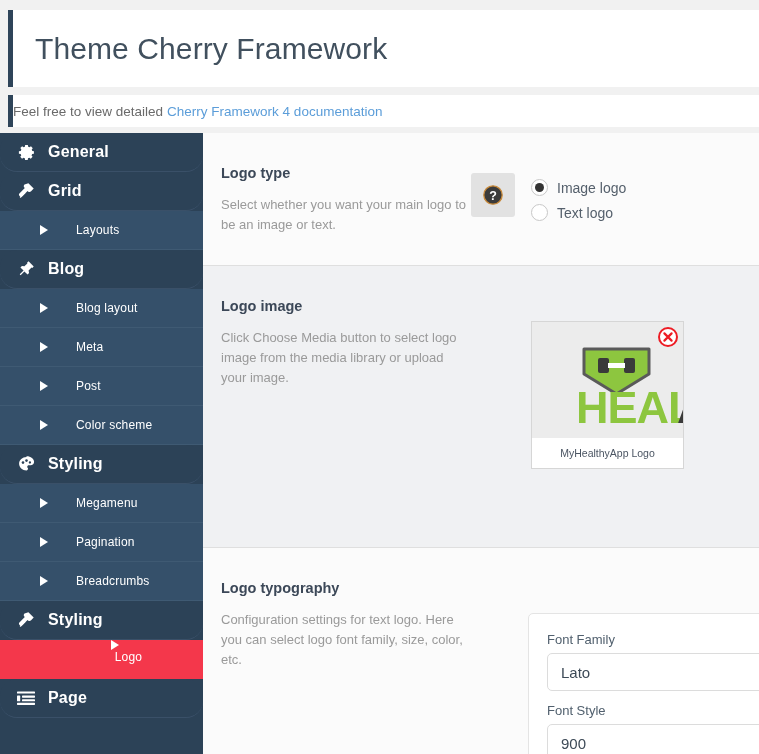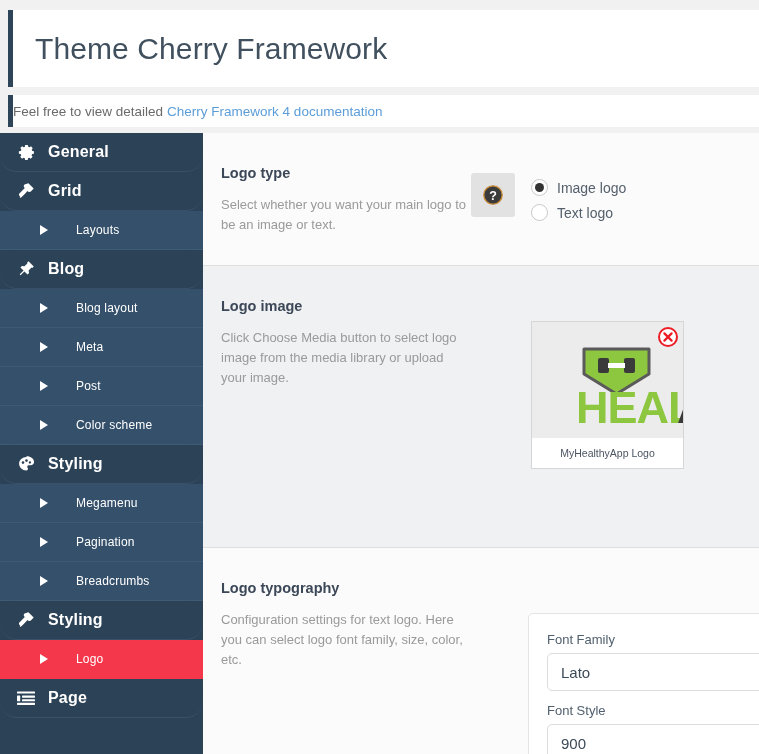--- a/index.html
+++ b/index.html
@@ -58,20 +58,21 @@
   }
   .nav-item.parent { height: 39px; border-radius: 17px; }
   .nav-item.child {
     background: #35506a;
     padding-left: 40px;
     border-bottom: 1px solid #3f5a73;
   }
   .nav-item.child.active {
     background: #f4374b;
     border-bottom: 1px solid #f4374b;
+    flex-direction: column;
   }
   .nav-item.child.active::after {
     content: "";
     position: absolute;
     right: -12px; top: 0;
     width: 0; height: 0;
     border-top: 19.5px solid transparent;
     border-bottom: 19.5px solid transparent;
     border-left: 12px solid #f4374b;
   }

